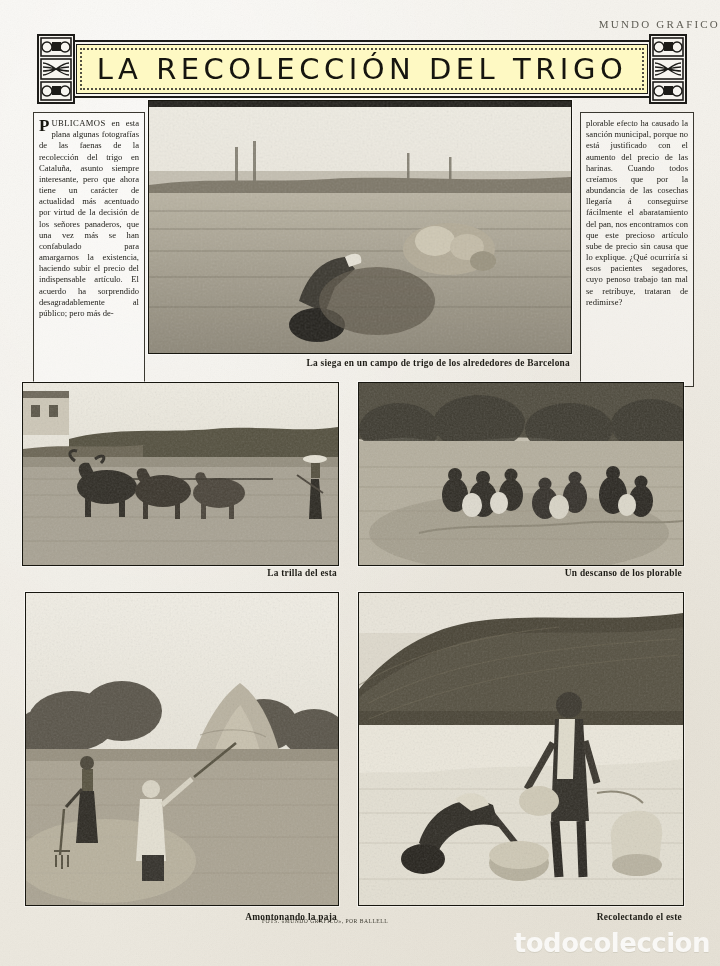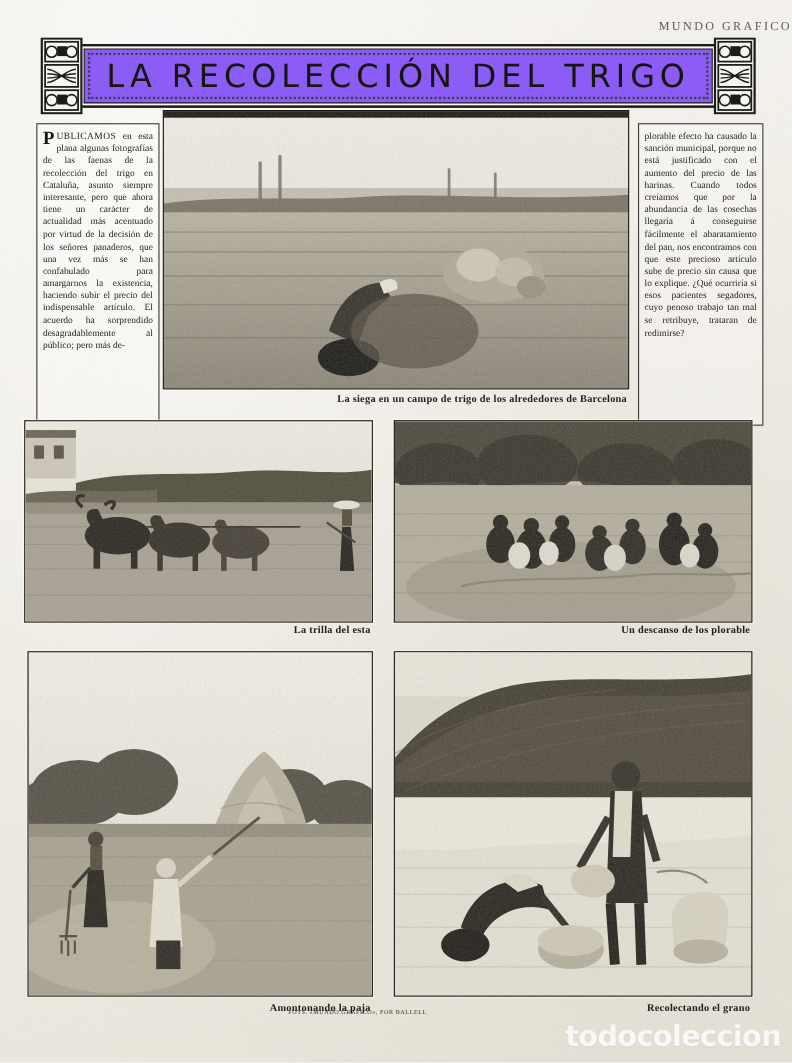--- a/index.html
+++ b/index.html
@@ -28,21 +28,21 @@
     font-family:Liberation Serif, serif;
     font-size:11px;letter-spacing:2.2px;
     color:#4a483f;
     opacity:.88;
   }
   
   .titlewrap{position:absolute;left:36px;top:34px;width:652px;height:70px;}
   .titlebar{
     position:absolute;left:36px;right:36px;top:6px;bottom:6px;
     border:2px solid #1d1c19;
-    background:#8b5cf6;
+    background:#fef9c3;
     box-shadow:inset 0 0 0 2px #f7f5f0, inset 0 0 0 3px #1d1c19;
   }
   .titlebar:after{
     content:"";position:absolute;inset:6px;
     border:2px dotted #35332d;opacity:.85;
   }
   .title{
     position:absolute;left:0;right:0;top:50%;transform:translateY(-50%);
     text-align:center;
     font-family:"DejaVu Sans",sans-serif;
@@ -448,17 +448,17 @@
     </g>
 
     <ellipse cx="160" cy="270" rx="30" ry="18" fill="#b6b09d"></ellipse>
     <ellipse cx="160" cy="262" rx="30" ry="14" fill="#cec8b5"></ellipse>
     <path d="M252 246 C250 226 266 216 284 218 C300 220 306 232 302 250 L300 272 L254 272 Z" fill="#d7d2c1"></path>
     <ellipse cx="278" cy="272" rx="25" ry="11" fill="#b8b2a0"></ellipse>
     <path d="M238 200 C256 196 274 200 284 210" stroke="#8b8573" stroke-width="2" fill="none"></path>
     <rect width="324" height="312" filter="url(#ph5)" opacity=".55"></rect>
   </svg>
 </div>
-<div class="caption" style="left:358px;top:912px;width:324px;">Recolectando el grano</div>
+<div class="caption" style="left:358px;top:912px;width:324px;">Recolectando el este</div>
 
 <div class="credit" style="left:262px;top:918px;">FOTS. «MUNDO GRÁFICO», POR BALLELL</div>
 
 <div class="watermark">todocoleccion</div>
 
 </body></html>

